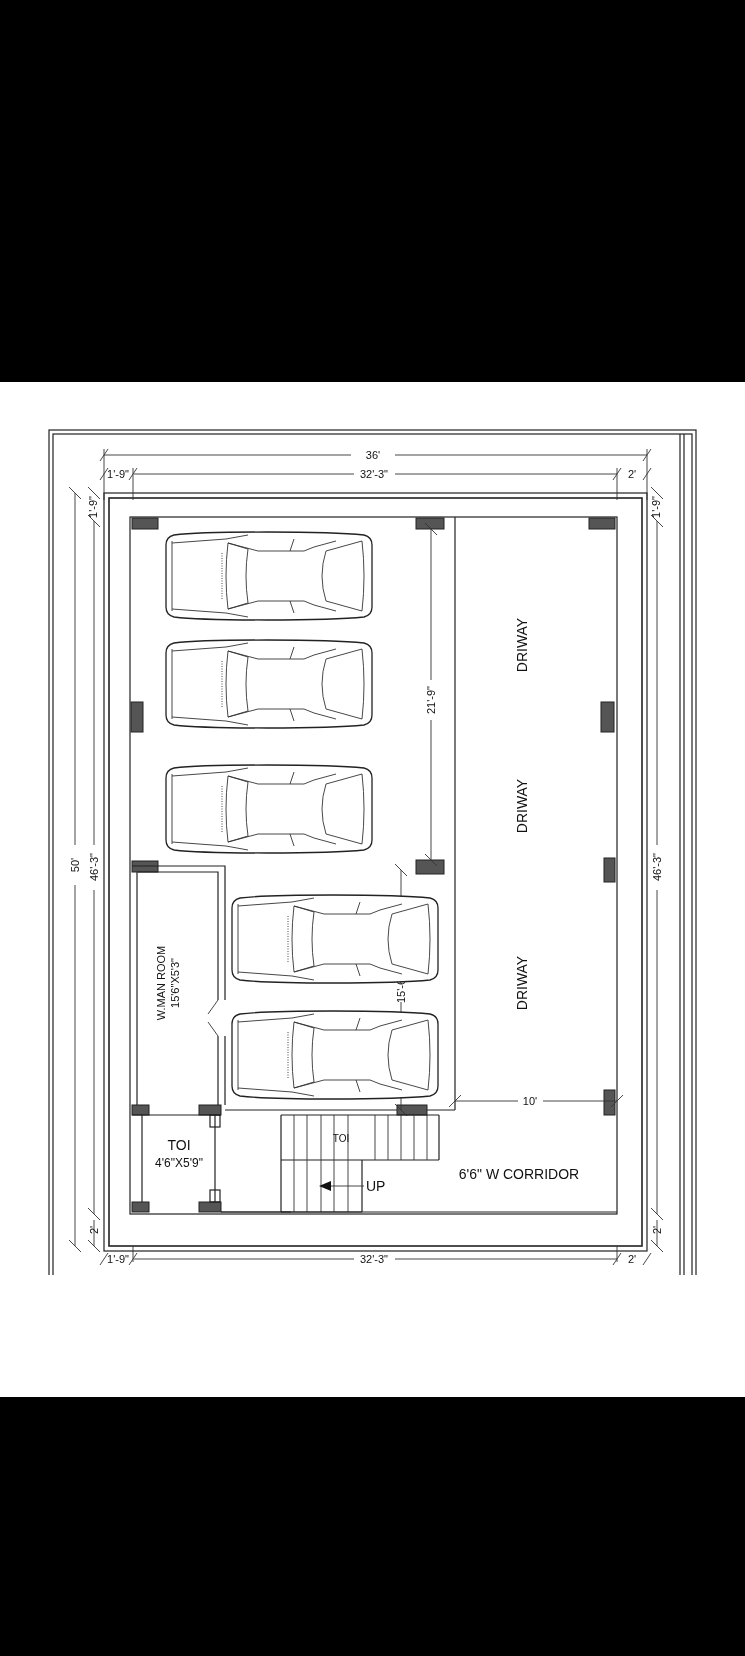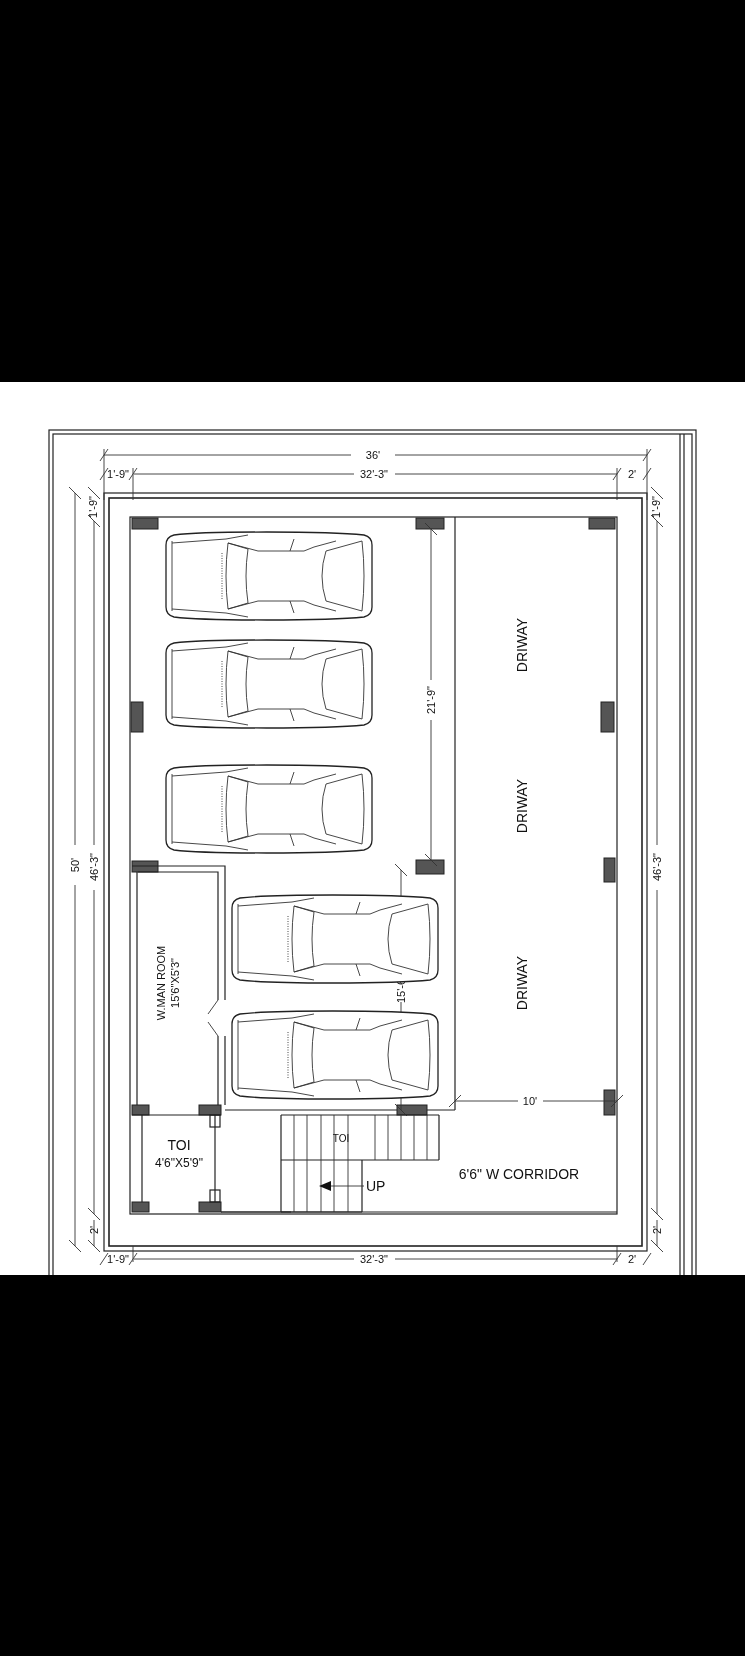--- a/index.html
+++ b/index.html
@@ -1,20 +1,20 @@
 <!DOCTYPE html>
 <html><head>
 <meta charset="utf-8">
 <style>
   html,body{margin:0;padding:0;background:#000;}
   body{width:745px;height:1656px;position:relative;overflow:hidden;font-family:"Liberation Sans",sans-serif;}
   .band{position:absolute;left:0;width:745px;background:#000;}
   #top-band{top:0;height:382px;}
   #bottom-band{top:1275px;height:381px;}
-  #sheet{position:absolute;left:0;top:382px;width:745px;height:893px;background:#fff;}
+  #sheet{position:absolute;left:0;top:382px;width:745px;height:1015px;background:#fff;}
   svg{position:absolute;left:0;top:0;}
   .ln{stroke:#222;stroke-width:1.2;fill:none;}
   .thin{stroke:#333;stroke-width:0.9;fill:none;}
   .wall{stroke:#222;stroke-width:1.6;fill:none;}
   .col{fill:#555;stroke:#222;stroke-width:1;}
   .dimtxt{font-family:"Liberation Sans",sans-serif;font-size:11px;fill:#111;}
   .lbl{font-family:"Liberation Sans",sans-serif;font-size:14px;fill:#111;}
   .lbl-sm{font-family:"Liberation Sans",sans-serif;font-size:11px;fill:#111;}
   .car{stroke:#222;stroke-width:1.3;fill:#fff;}
 </style>

